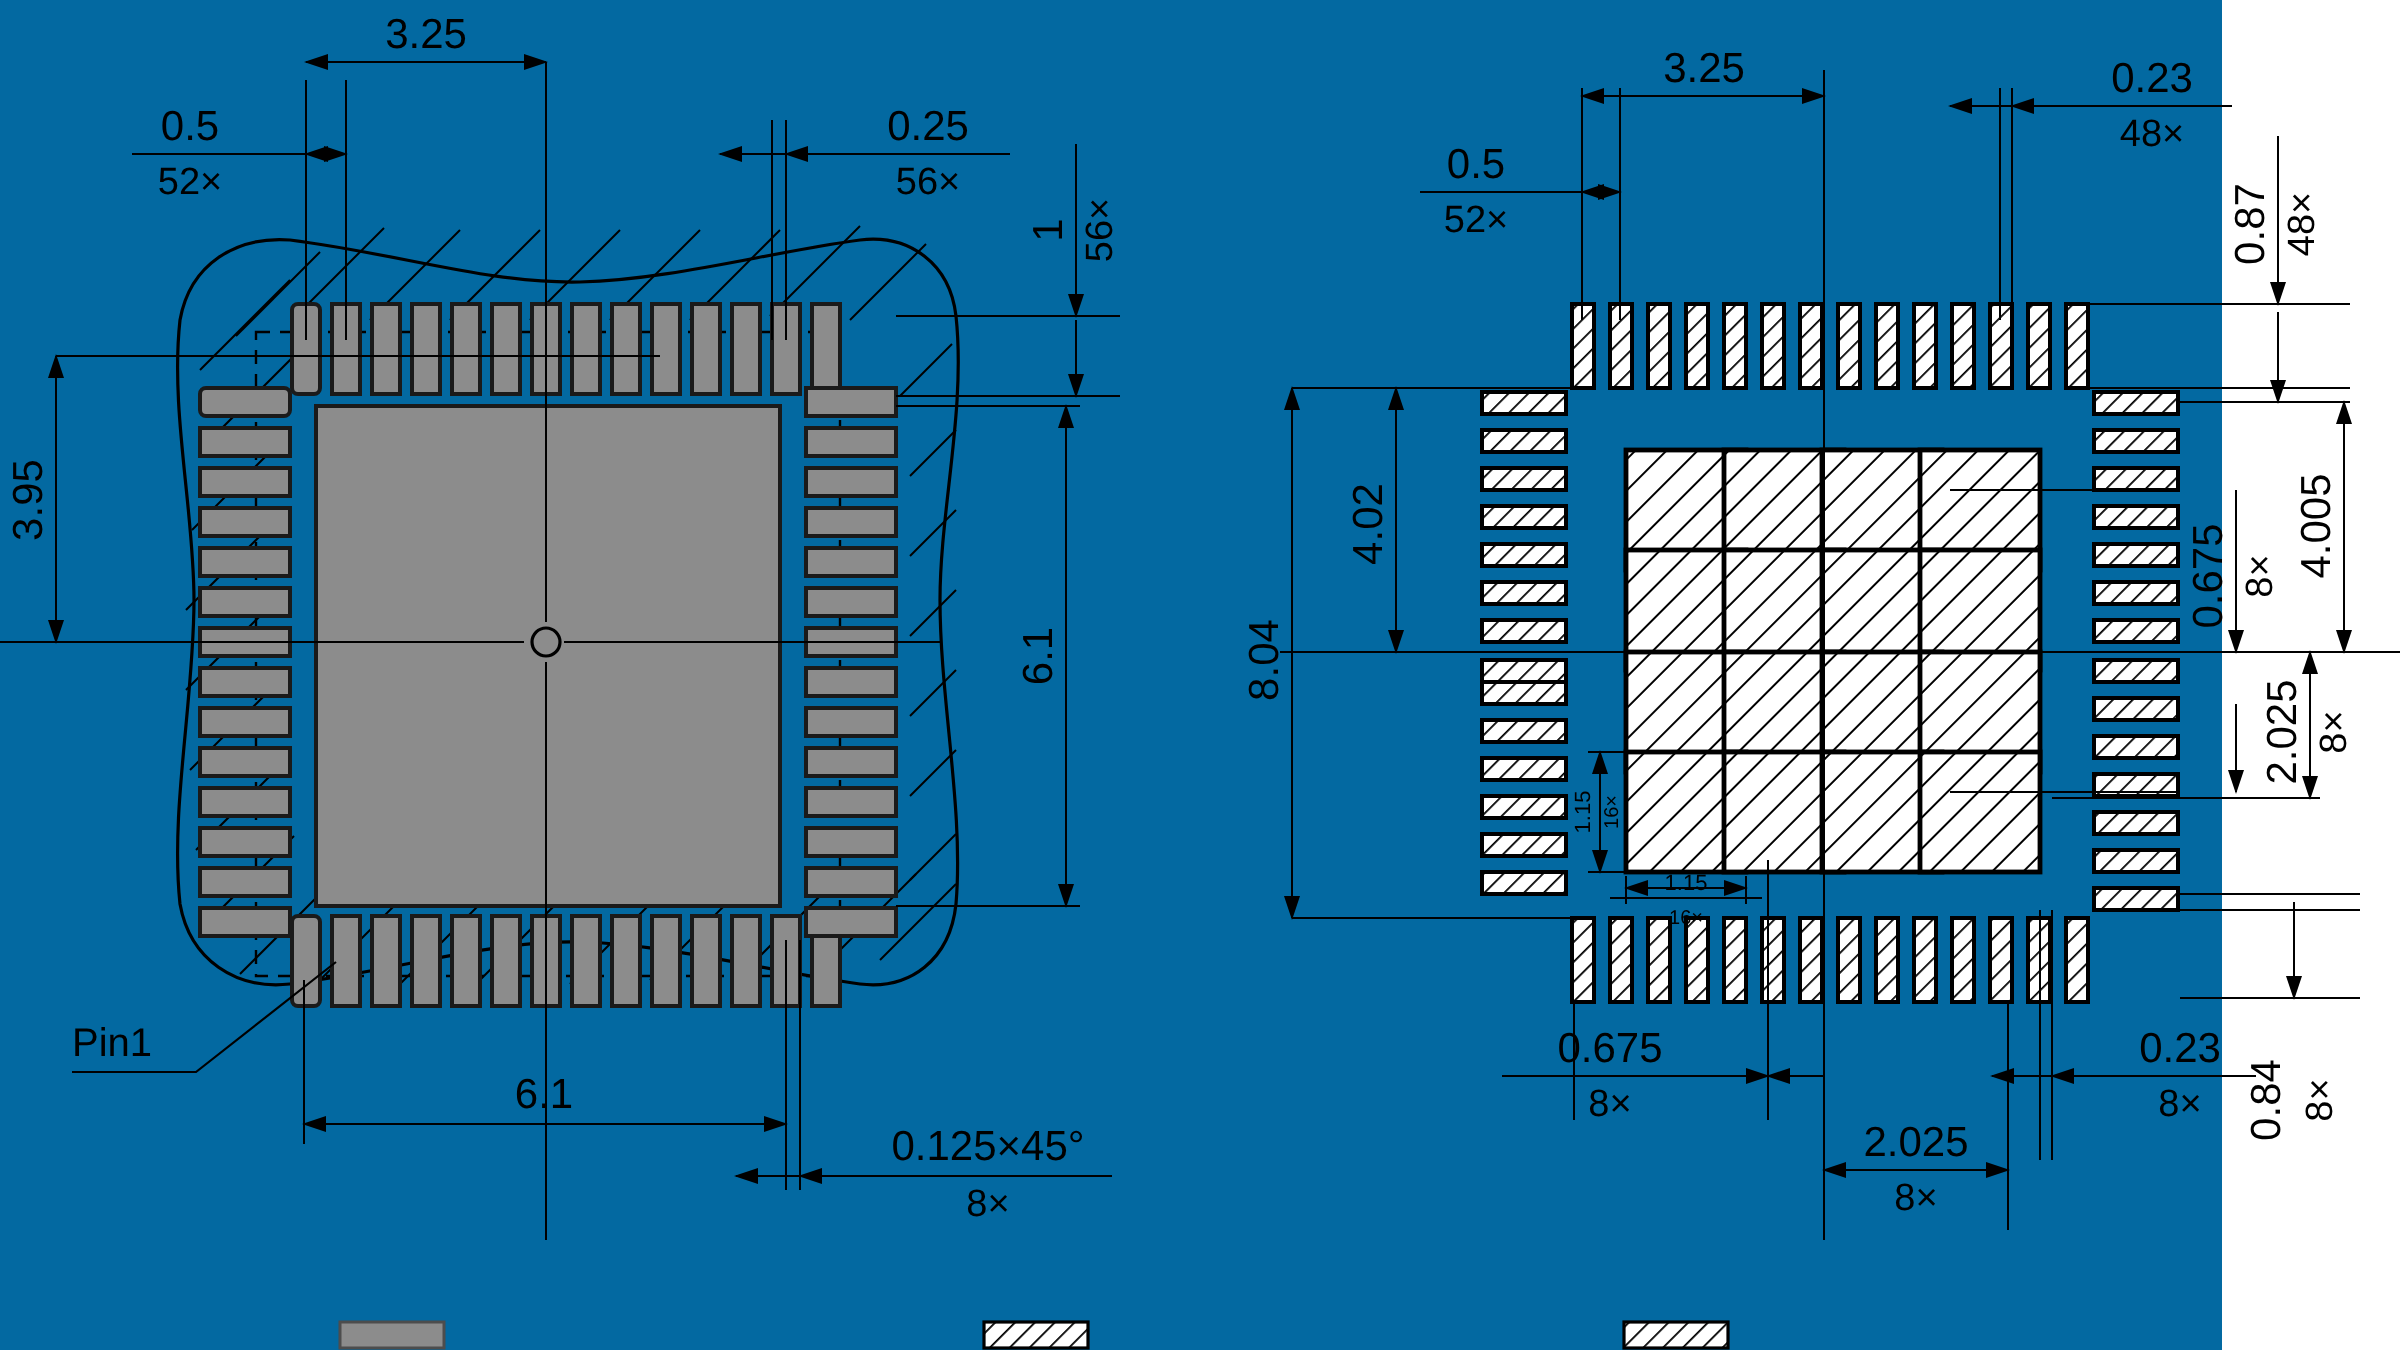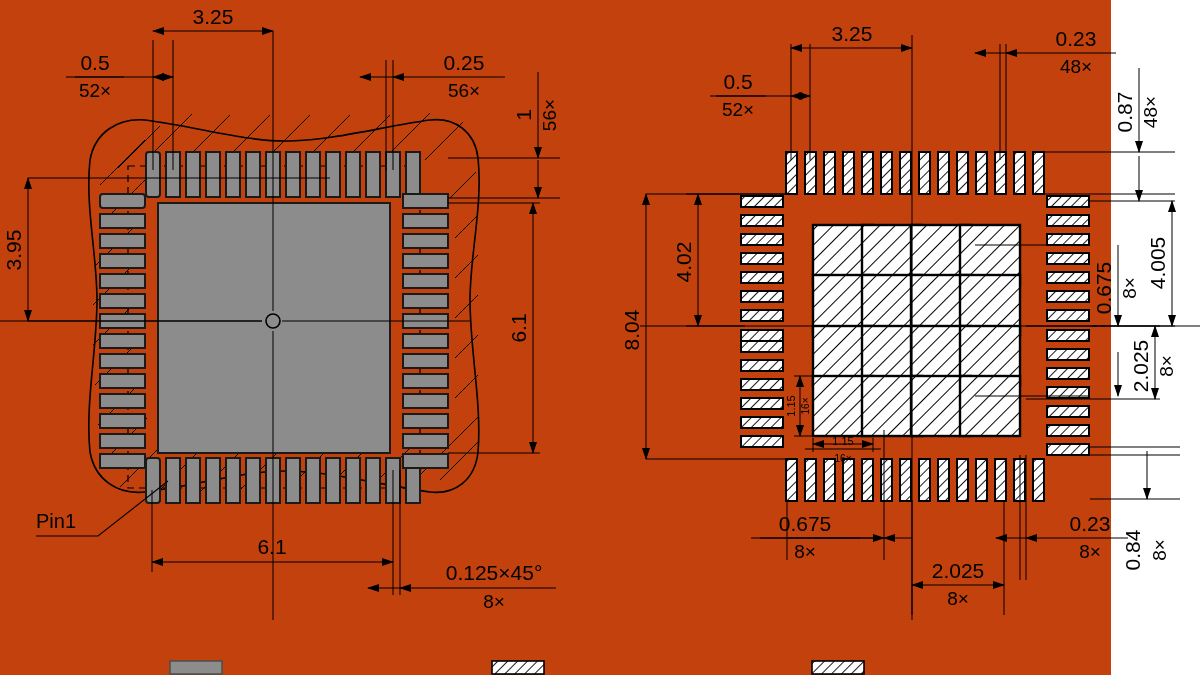--- a/index.html
+++ b/index.html
@@ -10,21 +10,21 @@
   body {
     width: 1200px;
     height: 675px;
     overflow: hidden;
     font-family: "Liberation Sans", sans-serif;
   }
   #stage {
     position: relative;
     width: 1111px;
     height: 675px;
-    background: #c2410c;
+    background: #0369a1;
   }
   svg.dwg {
     position: absolute;
     left: 0;
     top: 0;
     width: 1200px;
     height: 675px;
     display: block;
   }
   text {

